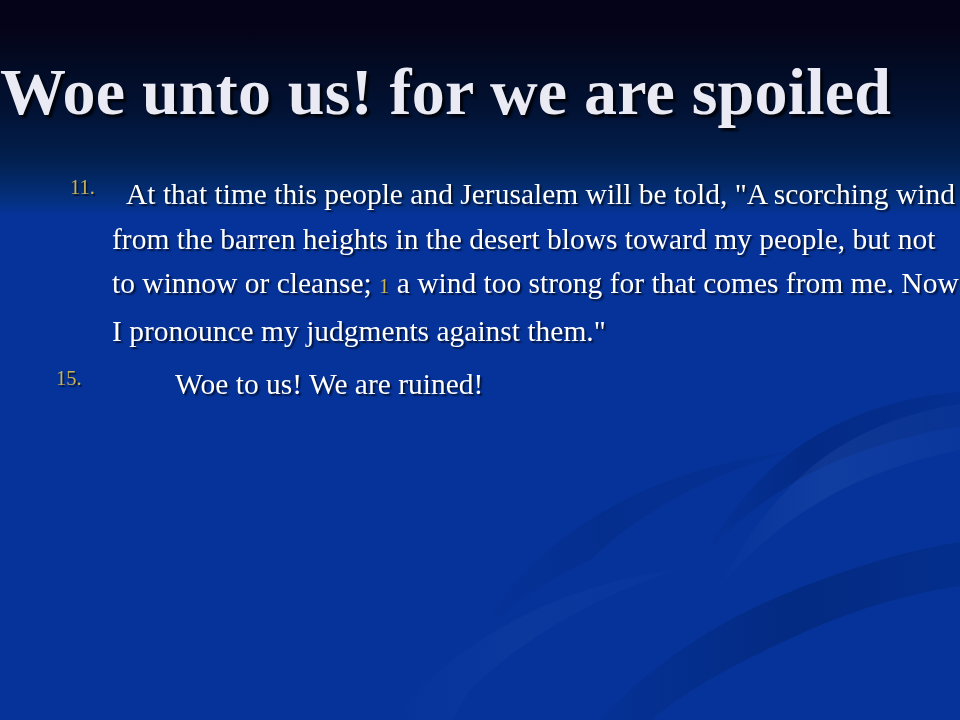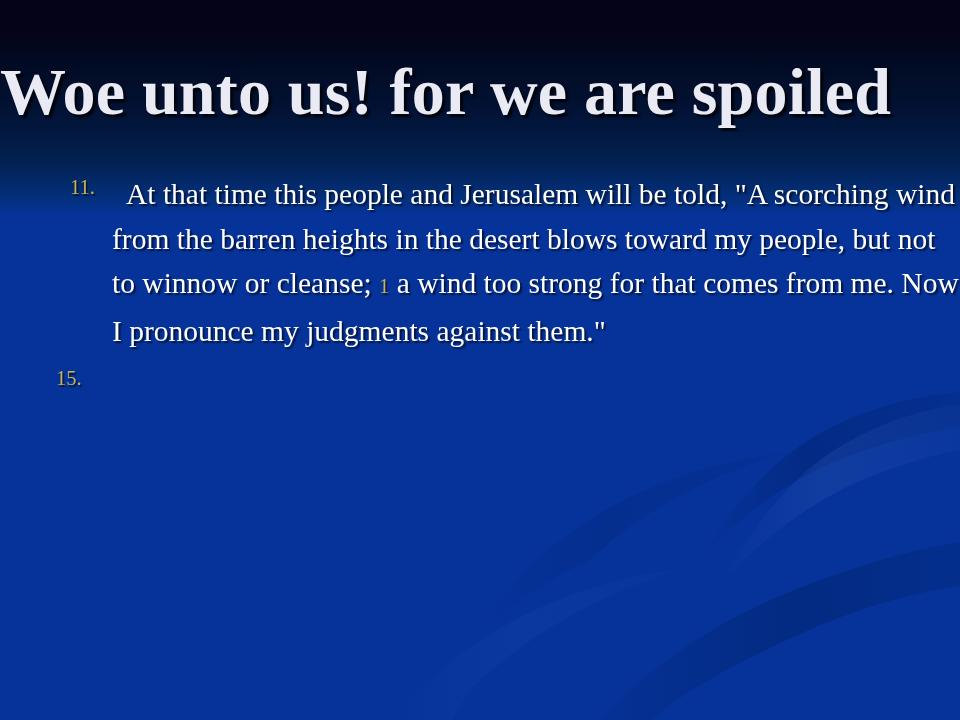--- a/index.html
+++ b/index.html
@@ -128,17 +128,17 @@
 
   <div id="title">Woe unto us! for we are spoiled</div>
 
   <div id="body">
 
     <p class="para p1">
       <span class="marker">11.</span><span>At that time this people and Jerusalem will be told, "A scorching wind from the barren heights in the desert blows toward my people, but not to winnow or cleanse; </span><span class="vnum">1</span><span> a wind too strong for that comes from me. Now I pronounce my judgments against them."</span>
     </p>
 
     <p class="para p2">
-      <span class="marker">15.</span>
+      <span class="marker">15.</span><span class="poetry-line">Woe to us! We are ruined!</span>
     </p>
 
   </div>
 </div>
 
 </body></html>

